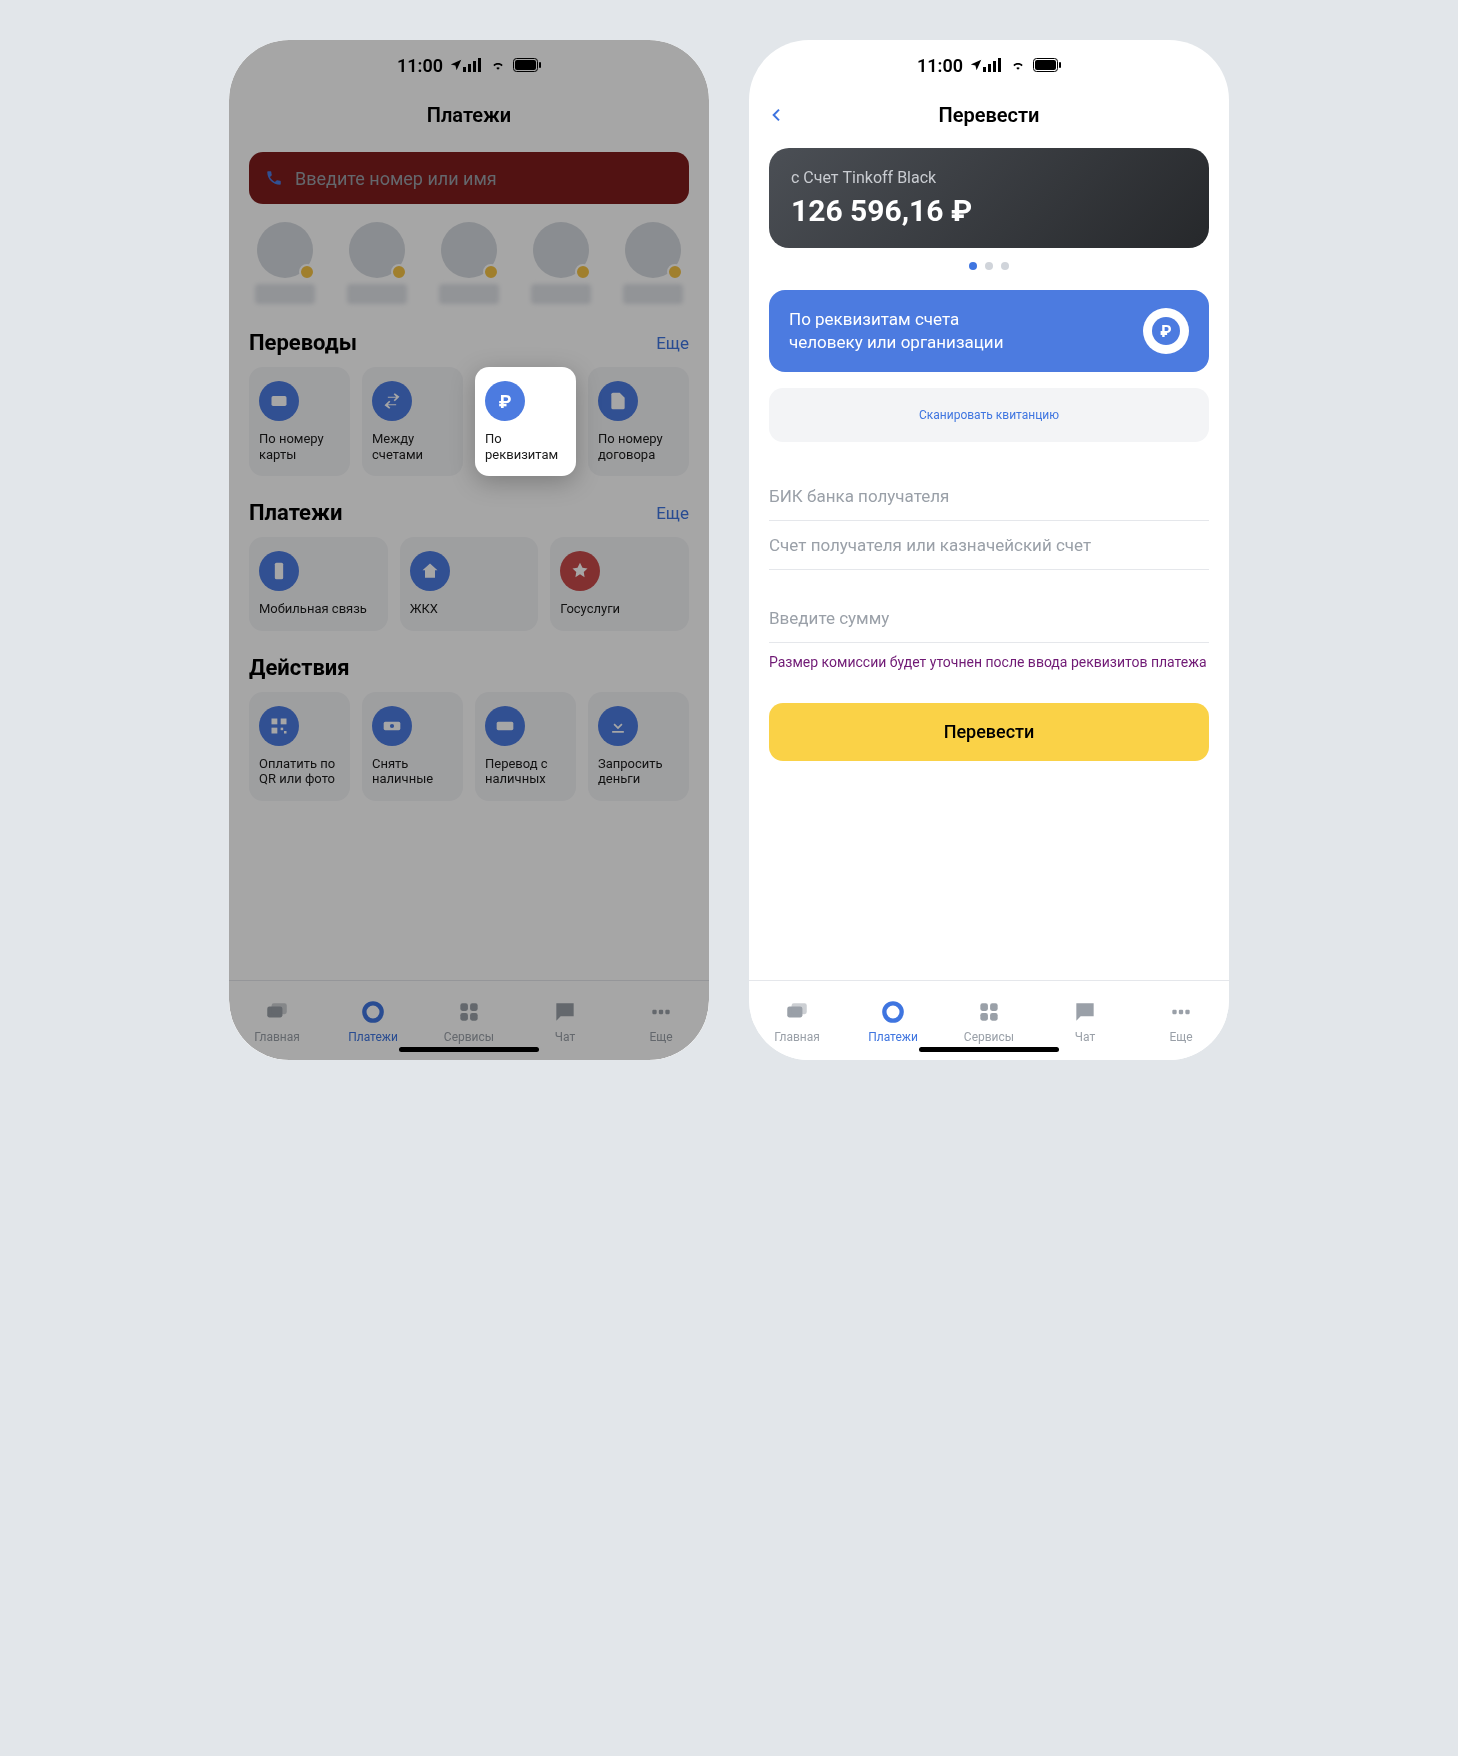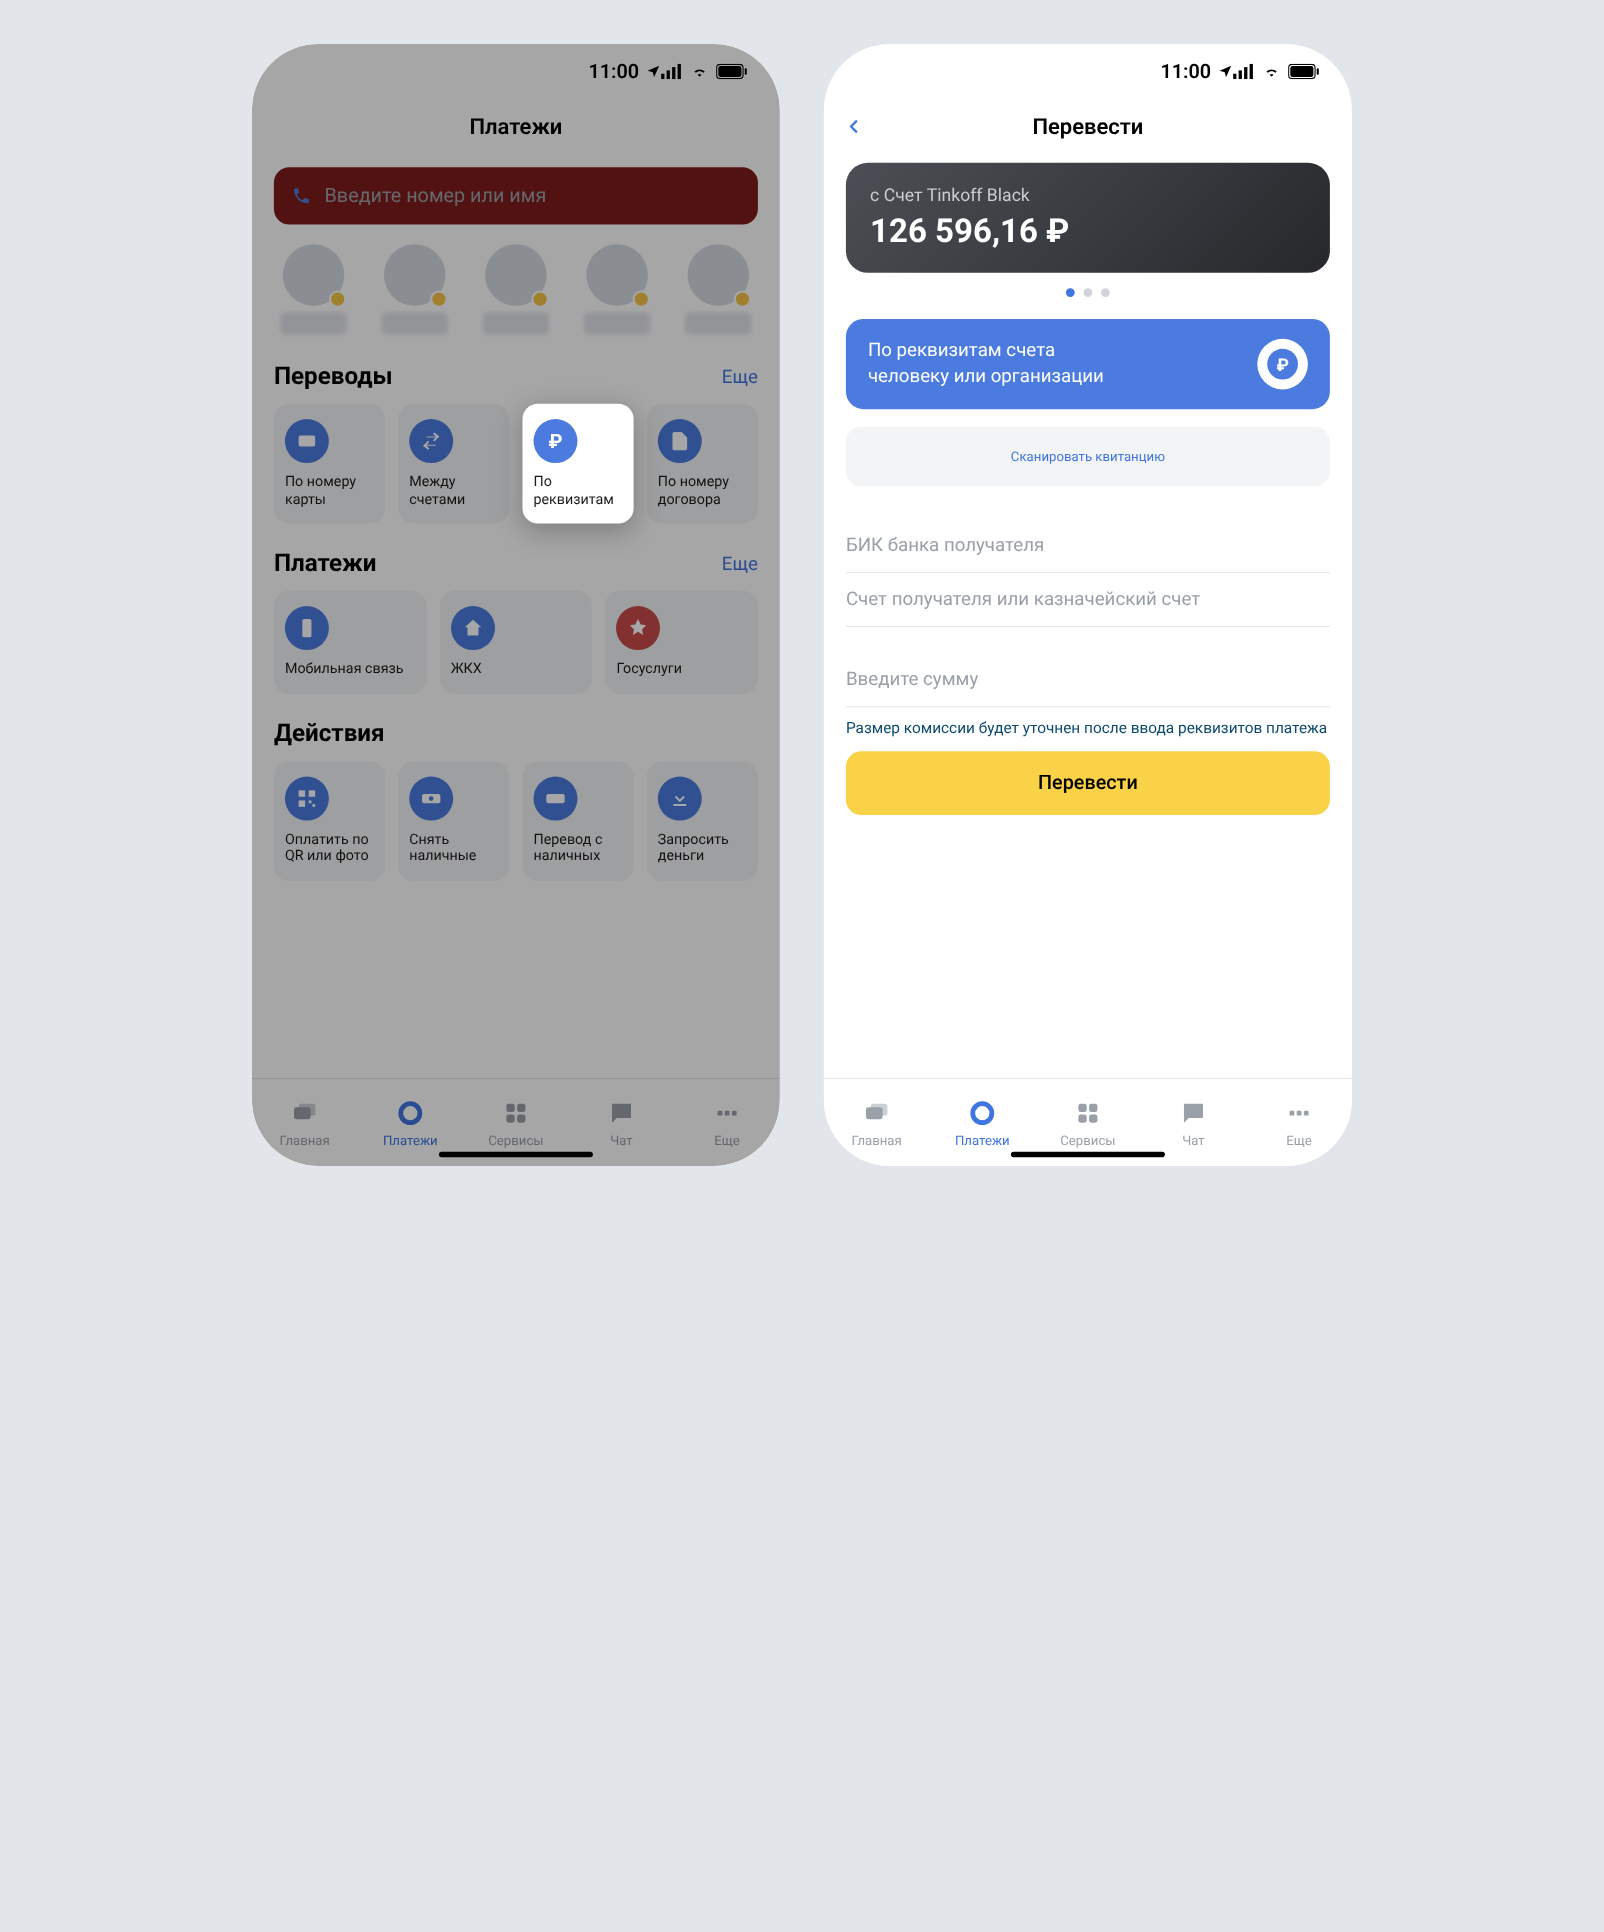--- a/index.html
+++ b/index.html
@@ -7,21 +7,21 @@
   .phones { display: flex; gap: 40px; }
   .phone {
     width: 480px; height: 1020px; background: #fff; border-radius: 60px;
     overflow: hidden; position: relative;
   }
   .phone.dimmed::before {
     content: ""; position: absolute; inset: 0; background: rgba(0,0,0,0.35); z-index: 5; pointer-events: none;
     border-radius: 60px;
   }
   .screen { position: absolute; inset: 0; display: flex; flex-direction: column; }
-  .status-bar { height: 50px; display: flex; align-items: center; justify-content: flex-end; padding: 16px 30px; font-weight: 600; font-size: 18px; }
+  .status-bar { height: 50px; display: flex; align-items: center; justify-content: center; padding: 16px 30px; font-weight: 600; font-size: 18px; }
   .status-left { display: flex; align-items: center; gap: 6px; }
   .status-right { display: flex; align-items: center; gap: 6px; }
   .nav-head { height: 50px; display:flex; align-items:center; justify-content:center; font-size:20px; font-weight:600; position:relative;}
   .nav-back { position:absolute; left:20px; color:#3F75E0; font-size:28px; }
   .content { flex:1; overflow:hidden; padding: 0 20px; }
   .search { background:#7f1d1d; border-radius:14px; height:52px; display:flex; align-items:center; gap:12px; padding:0 16px; margin:12px 0 18px; color:#9AA0A8; font-size:18px;}
   .phone-icon { color:#4C7BE0; font-size:18px; }
   .contacts-row { display:flex; gap:20px; margin-bottom:26px;}
   .contact { flex:1; display:flex; flex-direction:column; align-items:center; gap:6px;}
   .avatar { width:56px; height:56px; border-radius:50%; background:#D5D9DF; position:relative;}
@@ -50,21 +50,21 @@
   .dot { width:8px; height:8px; border-radius:50%; background:#D0D4DA;}
   .dot.on { background:#3F75E0;}
   .requisites { background:#4C7BE0; border-radius:16px; padding:18px 20px; display:flex; align-items:center; justify-content:space-between; color:#fff; margin-bottom:16px;}
   .req-text { font-size:17px; line-height:1.35;}
   .req-coin { width:46px; height:46px; background:#fff; border-radius:50%; display:flex; align-items:center; justify-content:center; color:#4C7BE0;}
   .req-coin .inner-ruble { width:28px; height:28px; border-radius:50%; background:#4C7BE0; color:#fff; display:flex; align-items:center; justify-content:center; font-size:16px; font-weight:700;}
   .scan-btn { background:#F3F4F6; border-radius:14px; height:54px; display:flex; align-items:center; justify-content:center; color:#3F75E0; font-size:12px; margin-bottom:30px;}
   .field { border:none; border-bottom:1px solid #E5E7EB; width:100%; font-size:17px; padding:14px 0; color:#1b1b1b; background:transparent; outline:none;}
   .field::placeholder { color:#9AA0A8;}
   .gap24 { height:24px;}
-  .fee-note { font-size:14px; color:#0c4a6e; line-height:1.4; margin-top:10px; margin-bottom:10px;}
+  .fee-note { font-size:14px; color:#701a75; line-height:1.4; margin-top:10px; margin-bottom:30px;}
   .primary-btn { background:#FAD247; border-radius:14px; height:58px; display:flex; align-items:center; justify-content:center; font-size:18px; font-weight:500; margin-bottom:10px; }
   svg { display:block;}
 </style>
 </head>
 <body>
 
 <div class="phones">
 
   <div class="phone dimmed">
     <div class="screen">

